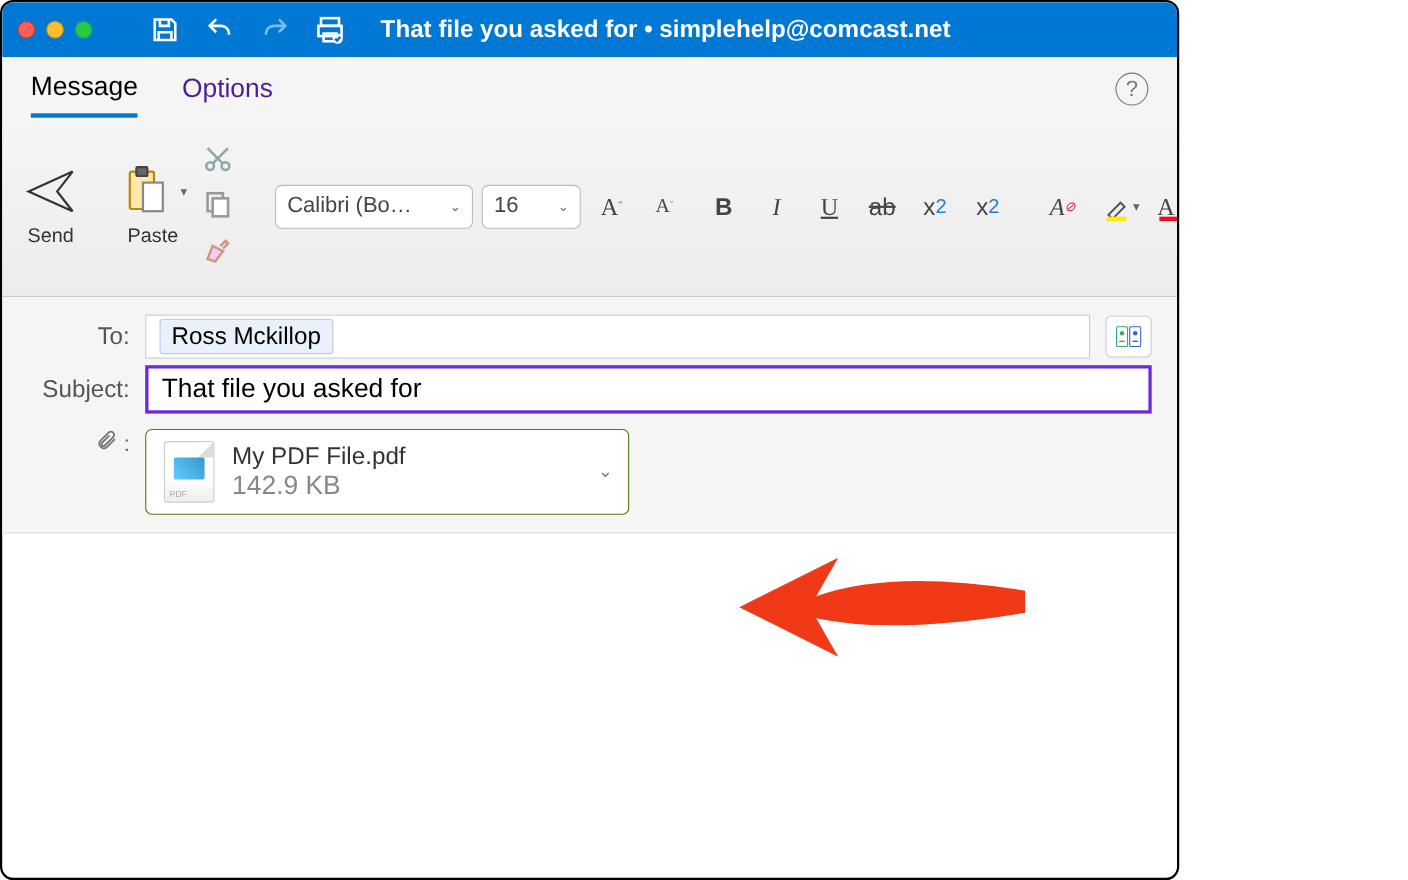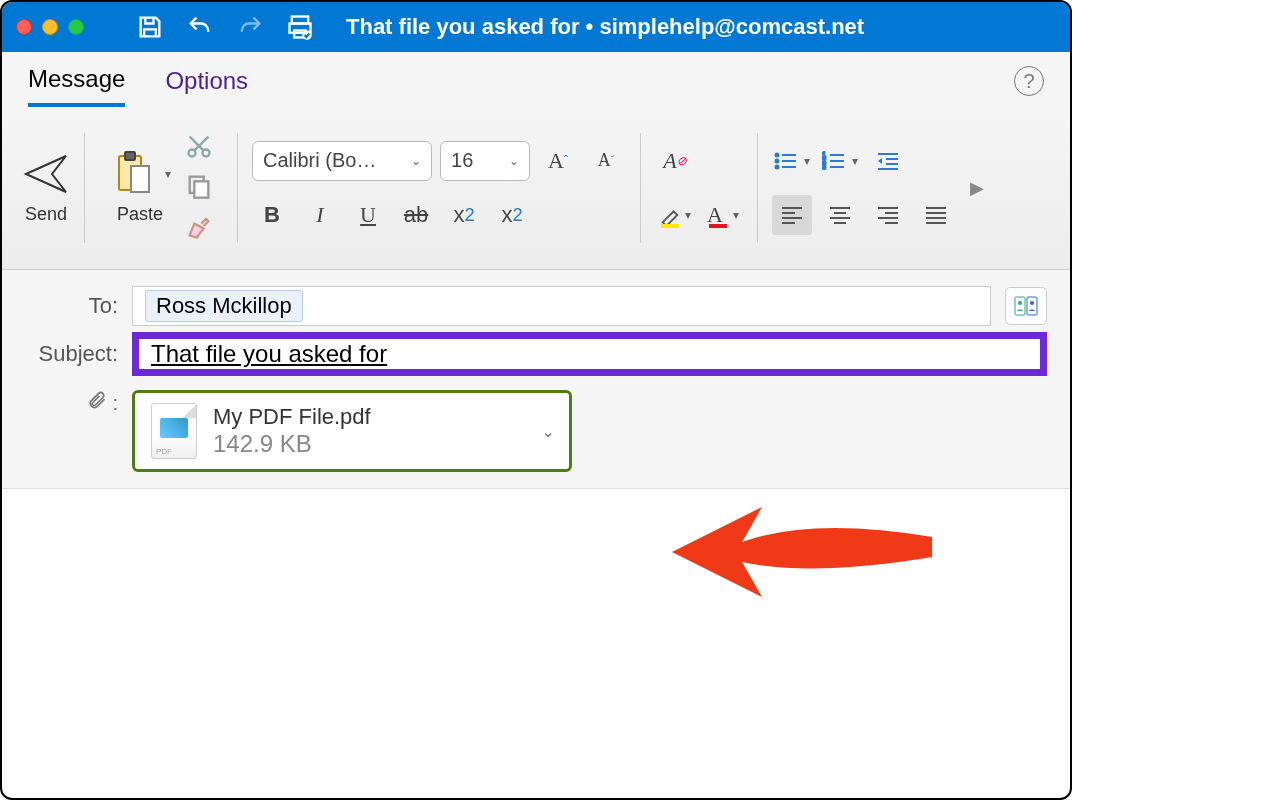--- a/index.html
+++ b/index.html
@@ -25,34 +25,34 @@
   .vdiv { width:1px; height:110px; background:#ccc; margin:0 4px;}
   .big-btn { display:flex; flex-direction:column; align-items:center; gap:6px; font-size:18px; color:#333; cursor:pointer;}
   .svg-ic { width:48px; height:48px; display:block;}
   .small-ic{width:28px;height:28px;display:block;}
   .paste-right{display:flex;flex-direction:column;gap:8px;}
   .font-select{display:flex;align-items:center;justify-content:space-between;border:1px solid #bbb;border-radius:6px;background:#fff;height:40px;padding:0 10px;font-size:20px;color:#444;cursor:pointer;}
   .font-select.name{width:180px;} .font-select.size{width:90px;}
   .ribbon-btn{display:flex;align-items:center;justify-content:center;height:40px;min-width:40px;font-size:22px;color:#444;cursor:pointer;border-radius:4px;}
   .ribbon-btn.active{background:#d8d8d8;}
   .caret{font-size:12px;color:#666;margin-left:6px;}
-  .ribbon-rows{display:flex;flex-direction:column;gap:14px;}
+  .ribbon-rows{display:flex;gap:14px;}
   .ribbon-row{display:flex;align-items:center;gap:8px;}
   .chevron-more{display:flex;align-items:center;color:#888;font-size:18px;padding:0 4px;cursor:pointer;}
   
   .addr { background:#f5f5f5; padding:10px 23px 16px 16px; border-bottom:1px solid #ddd;}
   .addr-row{display:flex;align-items:center;gap:14px;margin:6px 0;}
   .addr-label{width:100px;text-align:right;font-size:22px;color:#555;}
   .addr-field{flex:1;background:#fff;border:1px solid #ccc;height:40px;display:flex;align-items:center;padding:0 10px;font-size:22px;}
   .recipient{background:#eaf1fb;border:1px solid #b5cdea;border-radius:3px;padding:2px 10px;margin:2px;font-size:22px;}
   .book-btn{width:42px;height:38px;border:1px solid #ccc;border-radius:5px;background:#fff;display:flex;align-items:center;justify-content:center;cursor:pointer;}
-  .subject-field{flex:1;background:#fff;border:7px solid #6d28d9;height:44px;font-size:24px;padding:0 12px;text-decoration:underline;}
+  .subject-field{flex:1;background:#fff;border:3px solid #6d28d9;height:44px;font-size:24px;padding:0 12px;}
   .attach-row{display:flex;align-items:flex-start;gap:14px;margin-top:14px;}
   .attach-icon-col{width:100px;text-align:right;font-size:20px;color:#666;}
-  .attachment{display:flex;align-items:center;border:3px solid #4d7c0f;border-radius:6px;background:#fff;padding:10px 16px;gap:16px;width:440px;position:relative;}
+  .attachment{display:flex;align-items:center;border:1px solid #4d7c0f;border-radius:6px;background:#fff;padding:10px 16px;gap:16px;width:440px;position:relative;}
   .attachment .filecol{display:flex;flex-direction:column;}
   .attachment .fname{font-size:22px;color:#333;}
   .attachment .fsize{font-size:24px;color:#888;}
   .attachment .drop{position:absolute;right:14px;color:#777;font-size:16px;cursor:pointer;}
   .file-thumb{width:46px;height:56px;border:1px solid #ccc;border-radius:3px;background:linear-gradient(#fff 60%,#eee);position:relative;}
   .file-thumb:before{content:"";position:absolute;top:0;right:0;width:14px;height:14px;background:linear-gradient(135deg,#fff 50%,#ddd 50%);}
   .file-thumb:after{content:"PDF";position:absolute;bottom:2px;left:4px;font-size:8px;color:#aaa;}
   
   .mailbody{padding:30px 20px;font-size:30px;}
   .cursor{border-right:1.5px solid #333;animation:blink 1s steps(1) infinite;}

